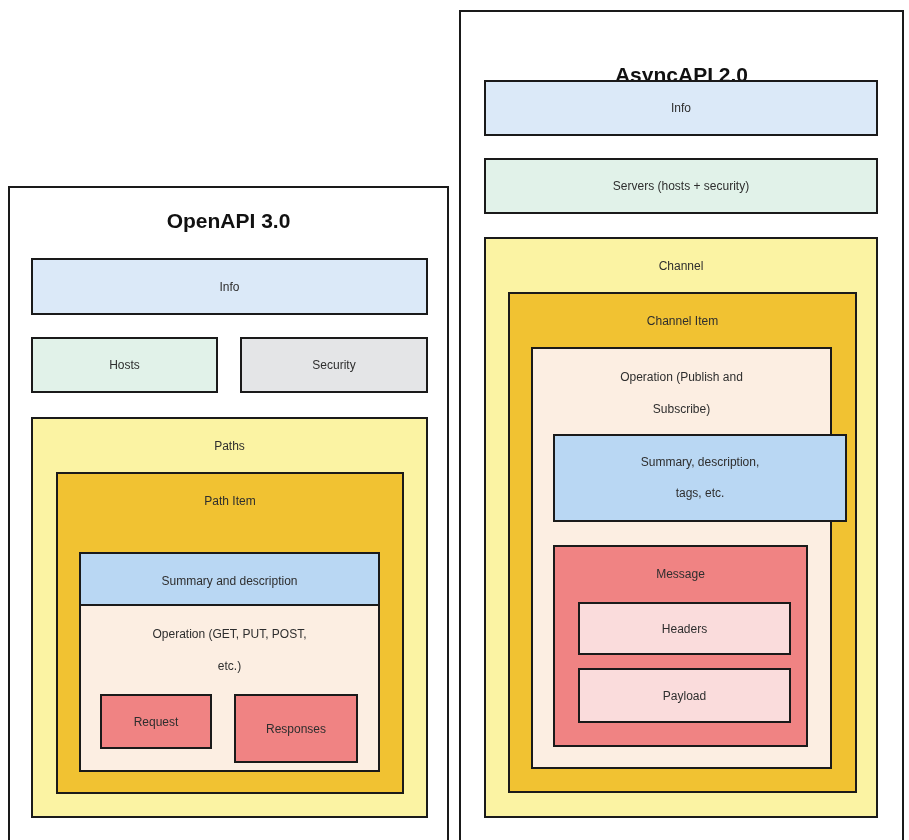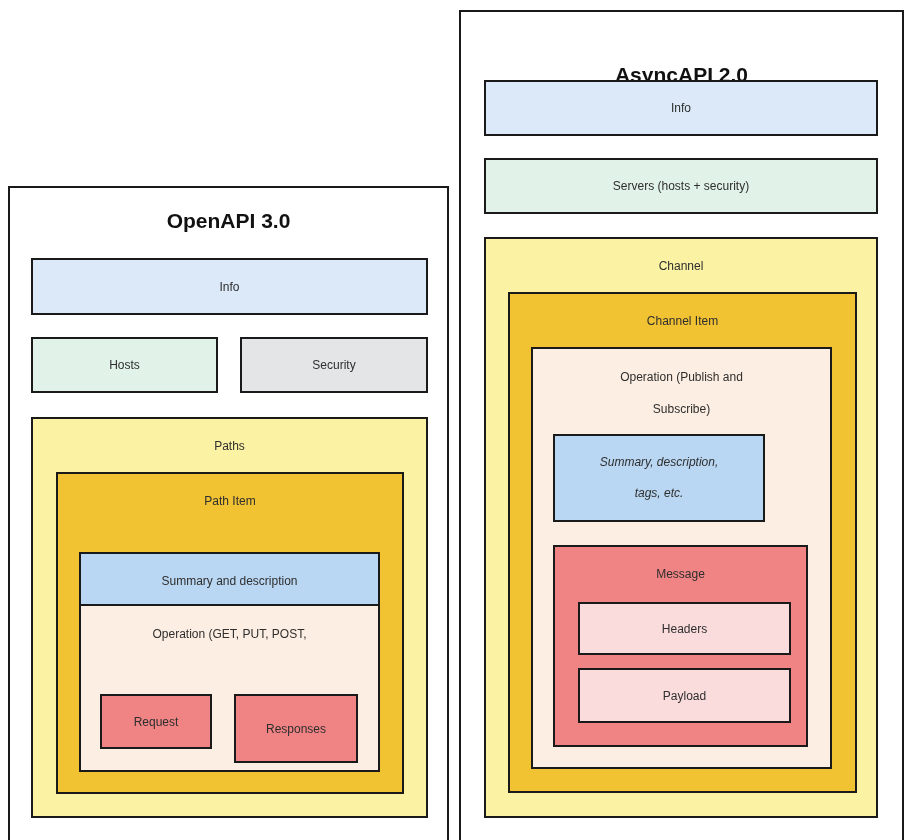--- a/index.html
+++ b/index.html
@@ -80,21 +80,21 @@
   #l-operation { left: 21px;  top: 130px; width: 301px; height: 168px; }
   #l-request   { left: 19px;  top: 88px;  width: 112px; height: 55px; }
   #l-responses { left: 153px; top: 88px;  width: 124px; height: 69px; }
 
   
   #r-info        { left: 23px; top: 68px;  width: 394px; height: 56px; }
   #r-servers     { left: 23px; top: 146px; width: 394px; height: 56px; }
   #r-channel     { left: 23px; top: 225px; width: 394px; height: 581px; padding-left: 44px; }
   #r-channelitem { left: 22px; top: 53px;  width: 349px; height: 501px; }
   #r-operation   { left: 21px; top: 53px;  width: 301px; height: 422px; }
-  #r-summary     { left: 20px; top: 85px;  width: 212px; height: 88px; font-style: italic; }
+  #r-summary     { left: 20px; top: 85px;  width: 294px; height: 88px; }
   #r-message     { left: 20px; top: 196px; width: 255px; height: 202px; }
   #r-headers     { left: 23px; top: 55px;  width: 213px; height: 53px; }
   #r-payload     { left: 23px; top: 121px; width: 213px; height: 55px; }
 </style>
 </head>
 <body>
 
 <div id="canvas">
 
   <section class="panel" id="left-panel">
@@ -110,20 +110,21 @@
       <div class="box-label">Paths</div>
 
       <div class="box c-gold" id="l-pathitem">
         <div class="box-label">Path Item</div>
 
         <div class="box center c-medblue" id="l-summary">Summary and description</div>
 
         <div class="box c-peach" id="l-operation">
           <div class="op-label">
             <div>Operation (GET, PUT, POST,</div>
+            <div>etc.)</div>
           </div>
           <div class="box center c-coral" id="l-request">Request</div>
           <div class="box center c-coral" id="l-responses">Responses</div>
         </div>
       </div>
     </div>
   </section>
 
   <section class="panel" id="right-panel">
     <div class="panel-title" id="right-title">AsyncAPI 2.0</div>

